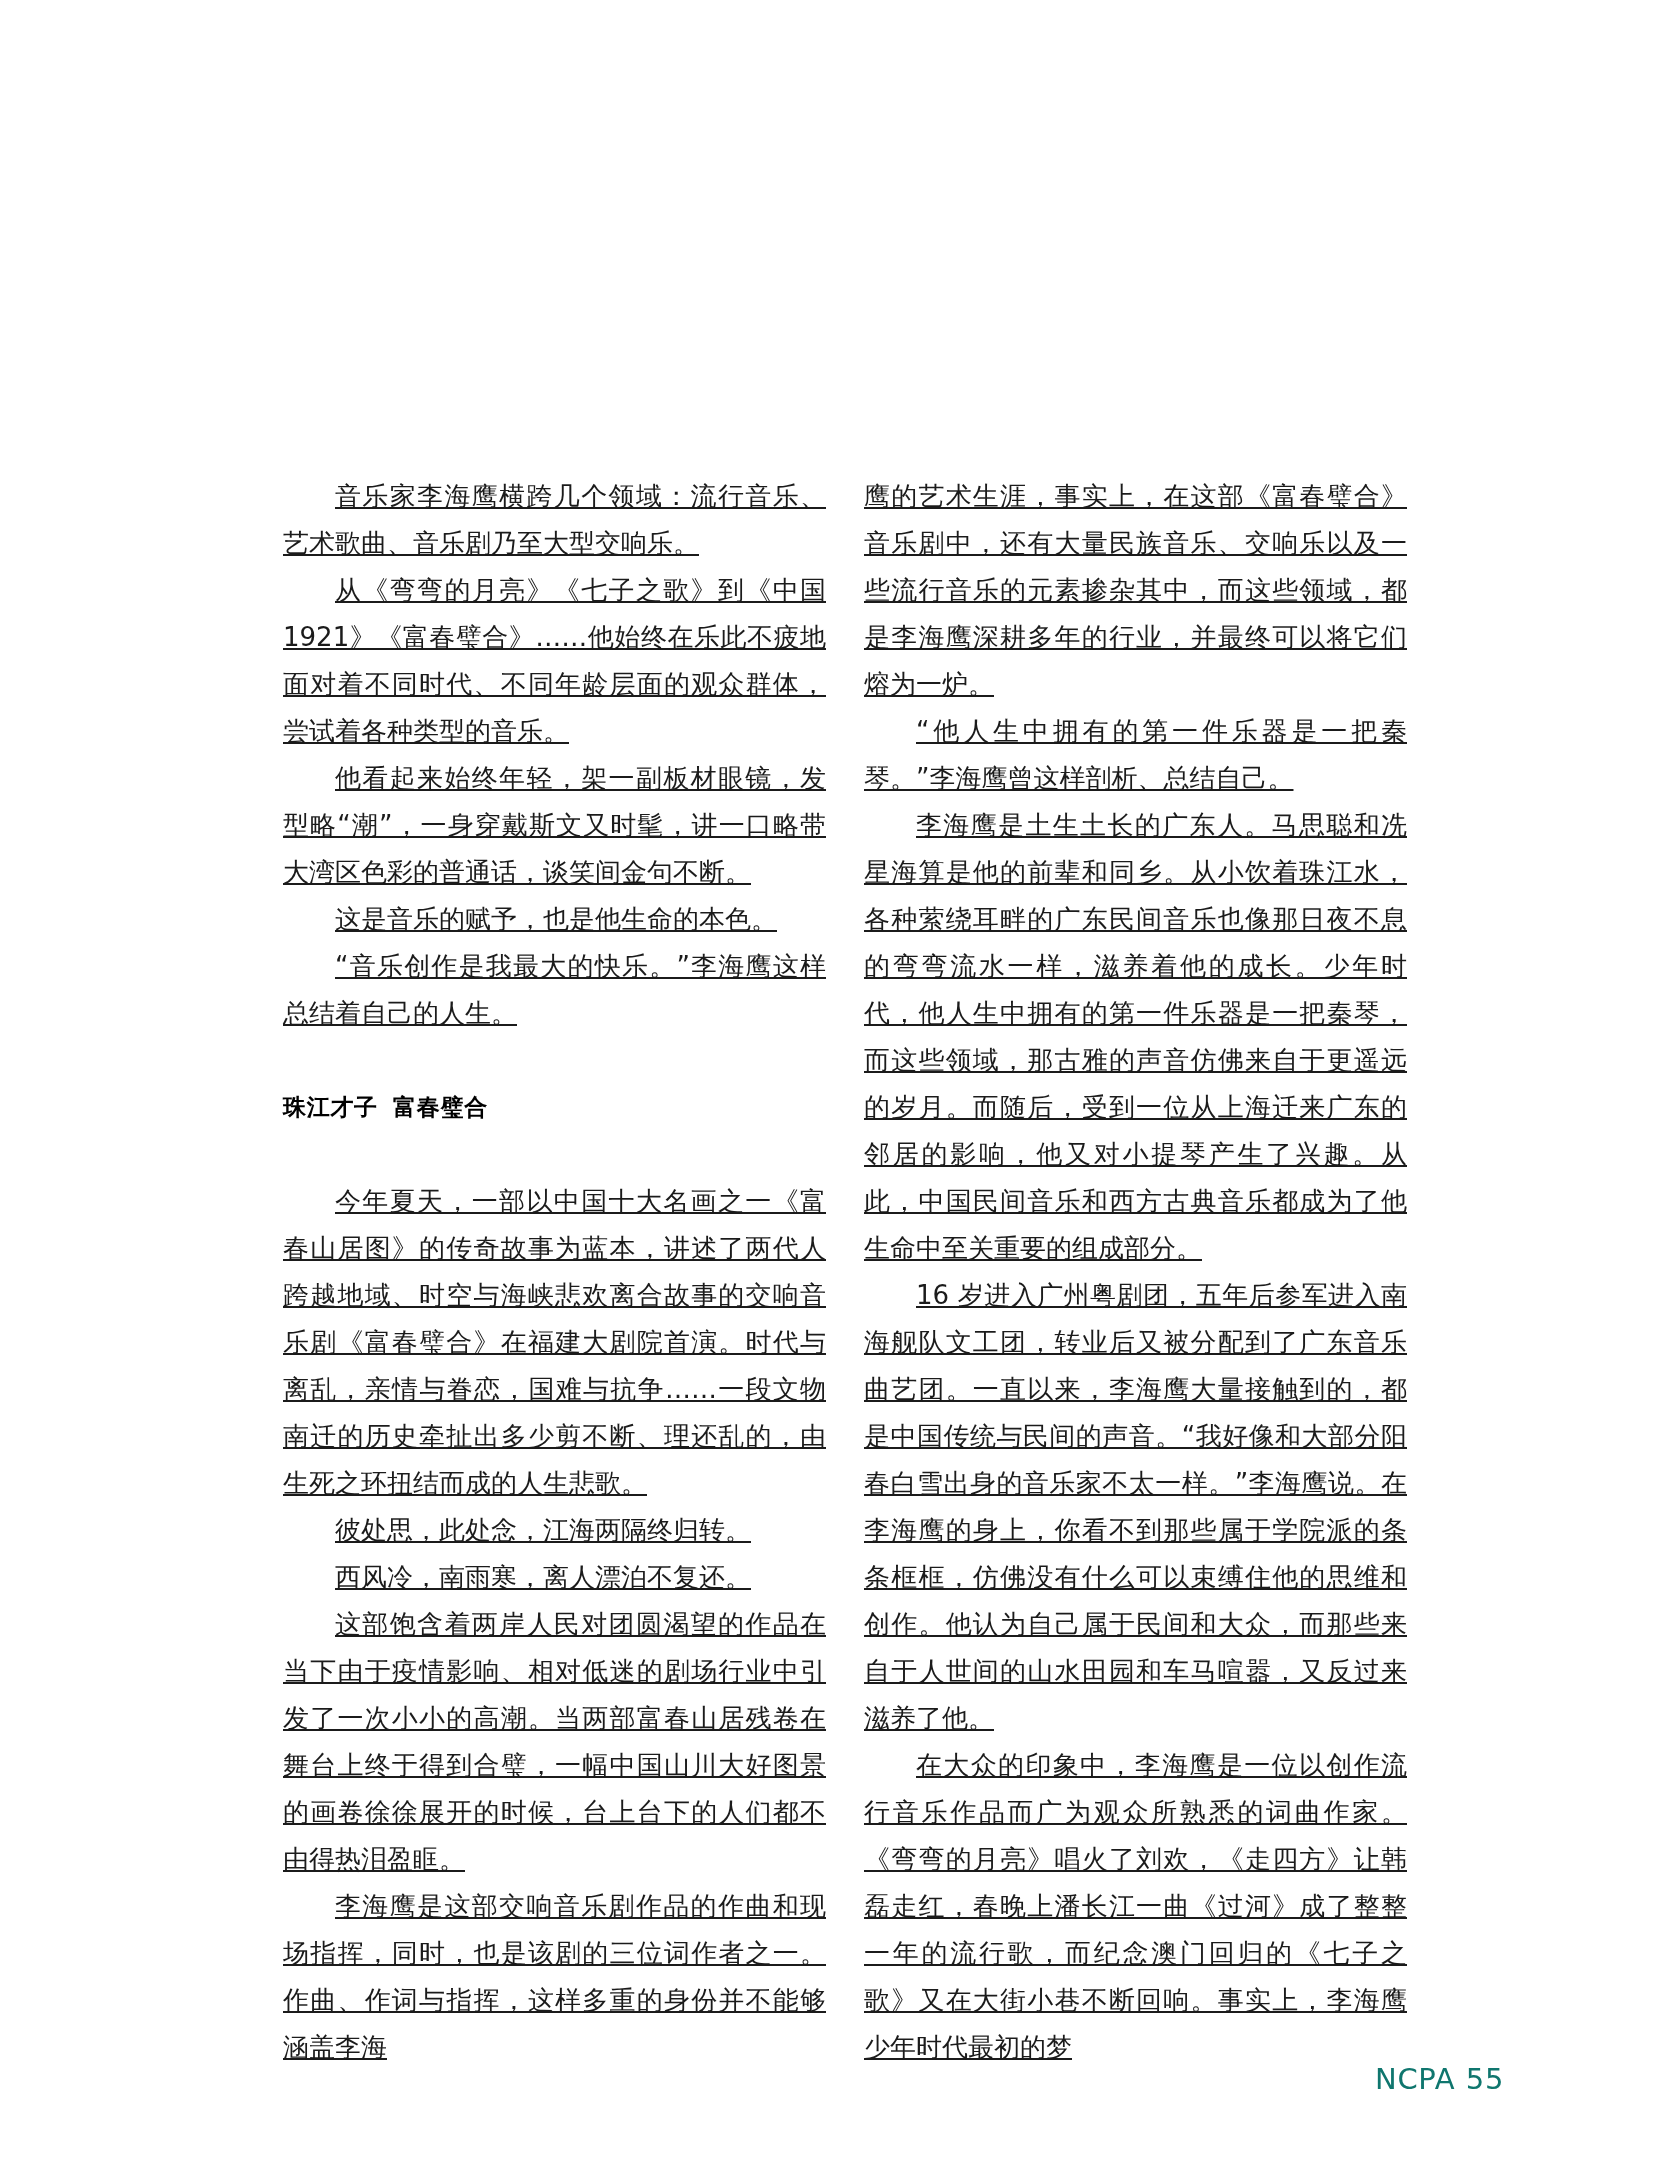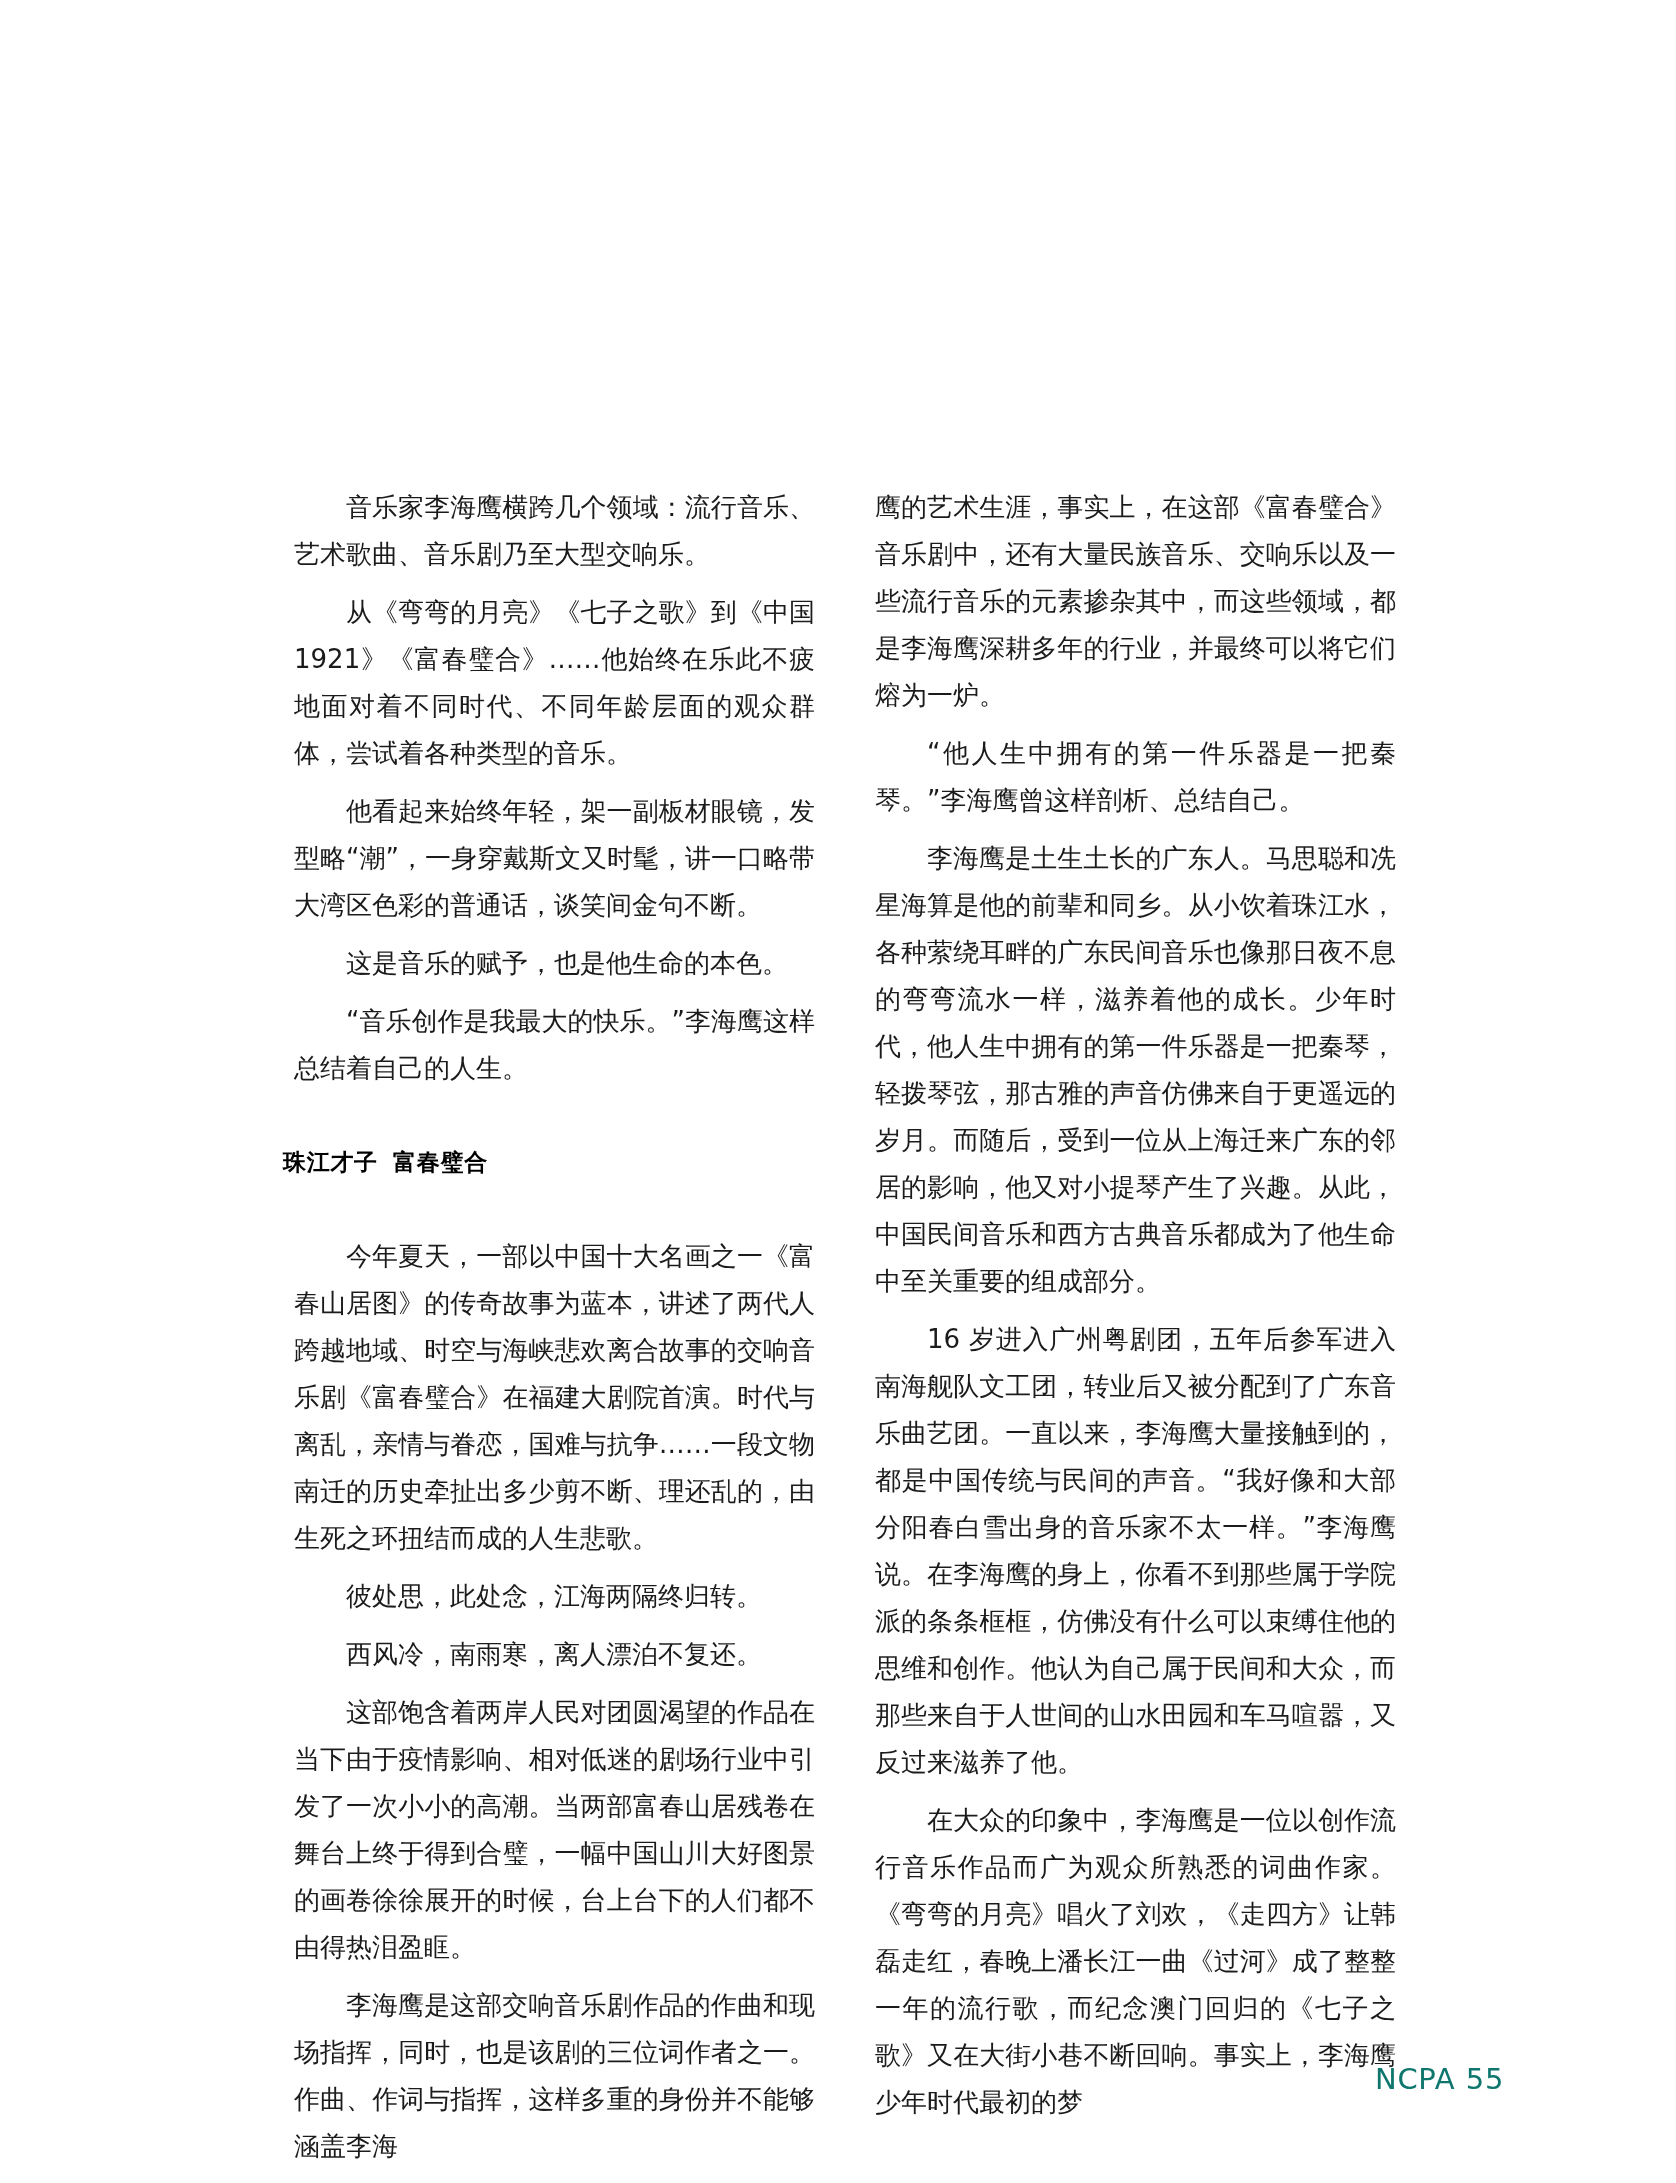--- a/index.html
+++ b/index.html
@@ -28,22 +28,23 @@
     color: #1b1b1b;
     font-size: 26px;
     line-height: 47px;
     text-align: justify;
     font-weight: 400;
     letter-spacing: 0;
   }
   .col-left  { left: 283px; }
   .col-right { left: 864px; }
   .col p {
-    margin: 11px;
+    margin: 0;
     text-indent: 2em;
+    text-decoration: underline;
   }
   .col p.continuation {
     text-indent: 0;
   }
   .col h2.section-heading {
     font-size: 23px;
     line-height: 47px;
     font-weight: 700;
     color: #000000;
     margin: 47px 0;
@@ -80,21 +81,21 @@
     <p>今年夏天，一部以中国十大名画之一《富春山居图》的传奇故事为蓝本，讲述了两代人跨越地域、时空与海峡悲欢离合故事的交响音乐剧《富春璧合》在福建大剧院首演。时代与离乱，亲情与眷恋，国难与抗争……一段文物南迁的历史牵扯出多少剪不断、理还乱的，由生死之环扭结而成的人生悲歌。</p>
     <p>彼处思，此处念，江海两隔终归转。</p>
     <p>西风冷，南雨寒，离人漂泊不复还。</p>
     <p>这部饱含着两岸人民对团圆渴望的作品在当下由于疫情影响、相对低迷的剧场行业中引发了一次小小的高潮。当两部富春山居残卷在舞台上终于得到合璧，一幅中国山川大好图景的画卷徐徐展开的时候，台上台下的人们都不由得热泪盈眶。</p>
     <p>李海鹰是这部交响音乐剧作品的作曲和现场指挥，同时，也是该剧的三位词作者之一。作曲、作词与指挥，这样多重的身份并不能够涵盖李海</p>
   </section>
 
   <section class="col col-right">
     <p class="continuation">鹰的艺术生涯，事实上，在这部《富春璧合》音乐剧中，还有大量民族音乐、交响乐以及一些流行音乐的元素掺杂其中，而这些领域，都是李海鹰深耕多年的行业，并最终可以将它们熔为一炉。</p>
     <p>“他人生中拥有的第一件乐器是一把秦琴。”李海鹰曾这样剖析、总结自己。</p>
-    <p>李海鹰是土生土长的广东人。马思聪和冼星海算是他的前辈和同乡。从小饮着珠江水，各种萦绕耳畔的广东民间音乐也像那日夜不息的弯弯流水一样，滋养着他的成长。少年时代，他人生中拥有的第一件乐器是一把秦琴，轻拨琴弦，那古雅的声音仿佛来自于更遥远的岁月。而随后，受到一位从上海迁来广东的邻居的影响，他又对小提琴产生了兴趣。从此，中国民间音乐和西方古典音乐都成为了他生命中至关重要的组成部分。</p>
+    <p>李海鹰是土生土长的广东人。马思聪和冼星海算是他的前辈和同乡。从小饮着珠江水，各种萦绕耳畔的广东民间音乐也像那日夜不息的弯弯流水一样，滋养着他的成长。少年时代，他人生中拥有的第一件乐器是一把秦琴，而这些领域，那古雅的声音仿佛来自于更遥远的岁月。而随后，受到一位从上海迁来广东的邻居的影响，他又对小提琴产生了兴趣。从此，中国民间音乐和西方古典音乐都成为了他生命中至关重要的组成部分。</p>
     <p>16 岁进入广州粤剧团，五年后参军进入南海舰队文工团，转业后又被分配到了广东音乐曲艺团。一直以来，李海鹰大量接触到的，都是中国传统与民间的声音。“我好像和大部分阳春白雪出身的音乐家不太一样。”李海鹰说。在李海鹰的身上，你看不到那些属于学院派的条条框框，仿佛没有什么可以束缚住他的思维和创作。他认为自己属于民间和大众，而那些来自于人世间的山水田园和车马喧嚣，又反过来滋养了他。</p>
     <p>在大众的印象中，李海鹰是一位以创作流行音乐作品而广为观众所熟悉的词曲作家。《弯弯的月亮》唱火了刘欢，《走四方》让韩磊走红，春晚上潘长江一曲《过河》成了整整一年的流行歌，而纪念澳门回归的《七子之歌》又在大街小巷不断回响。事实上，李海鹰少年时代最初的梦</p>
   </section>
 
   <div class="footer">
     <span class="journal-name">NCPA</span><span class="page-number">55</span>
   </div>
 
 </div>
 

